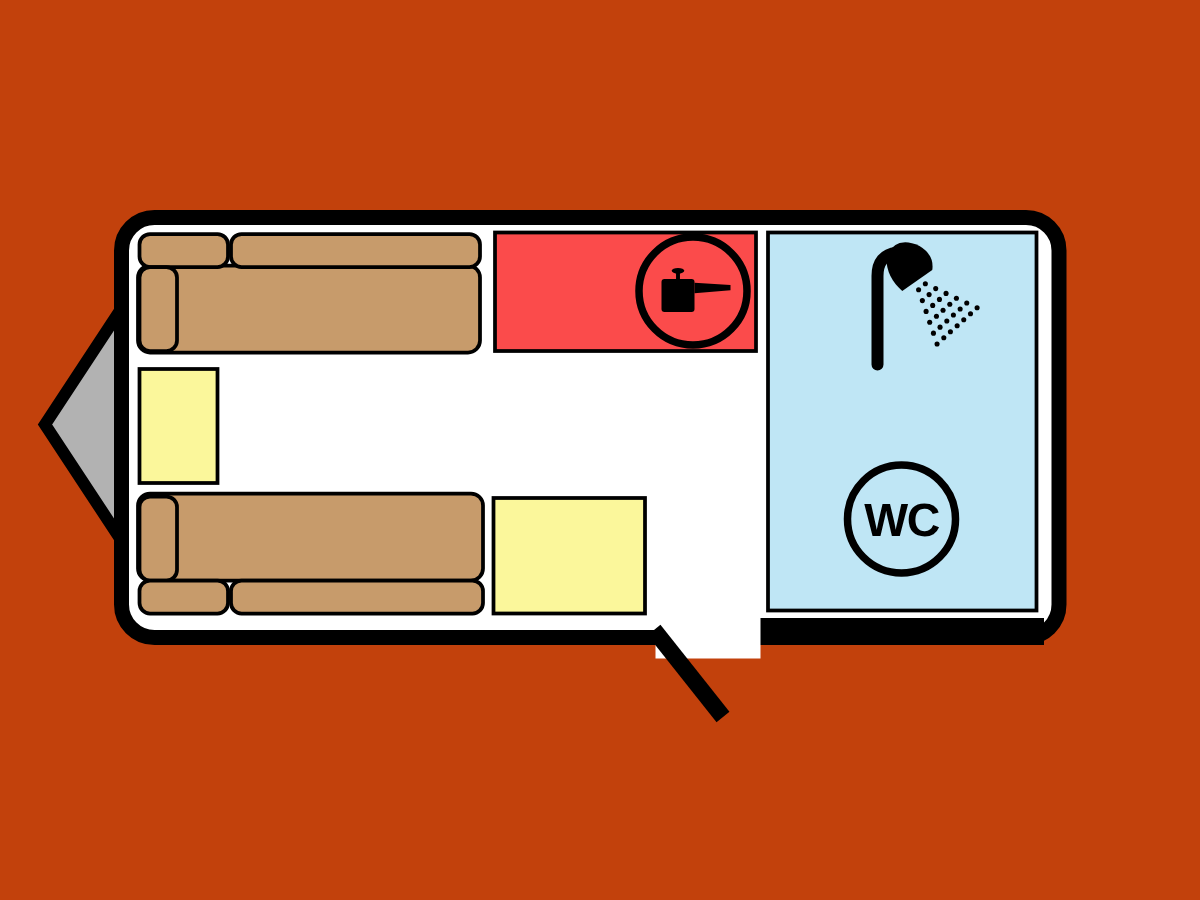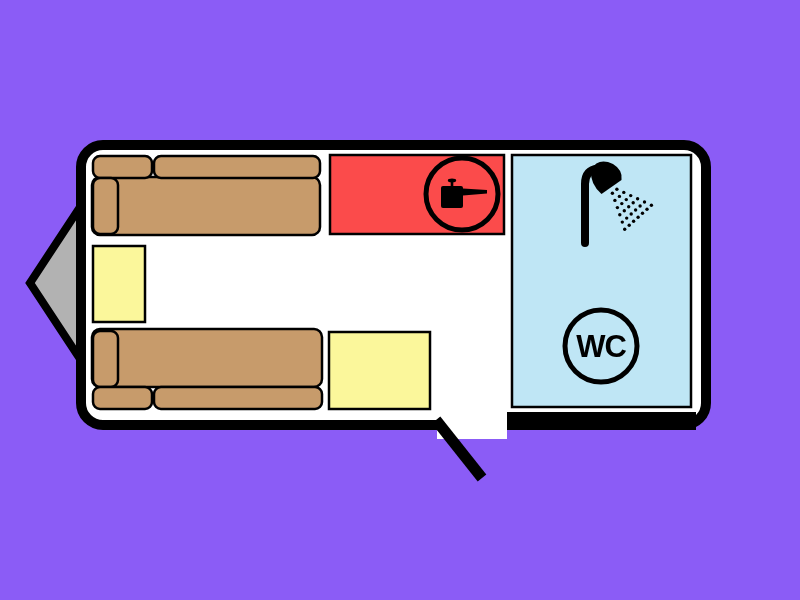--- a/index.html
+++ b/index.html
@@ -5,21 +5,21 @@
   html, body {
     margin: 0;
     padding: 0;
     background: #ffffff;
     font-family: "Liberation Sans", sans-serif;
   }
   .stage {
     position: relative;
     width: 800px;
     height: 600px;
-    background: #8b5cf6;
+    background: #c2410c;
     overflow: hidden;
   }
   svg { display: block; }
   .wc-text {
     font-family: "Liberation Sans", sans-serif;
     font-weight: bold;
     font-size: 31px;
     letter-spacing: -1px;
   }
 </style>

